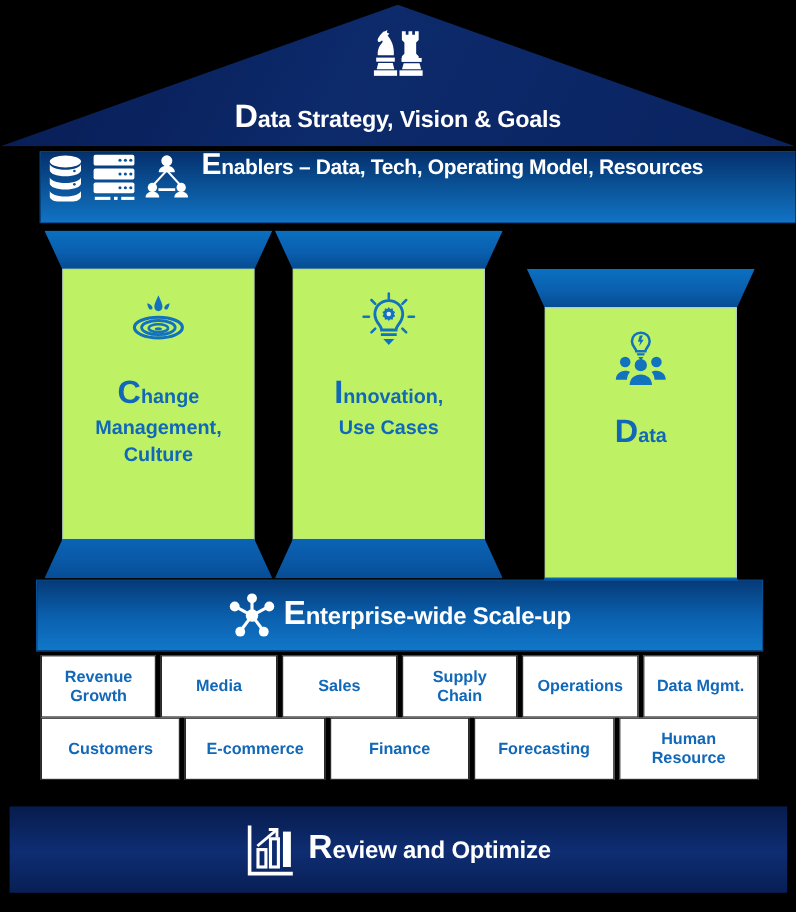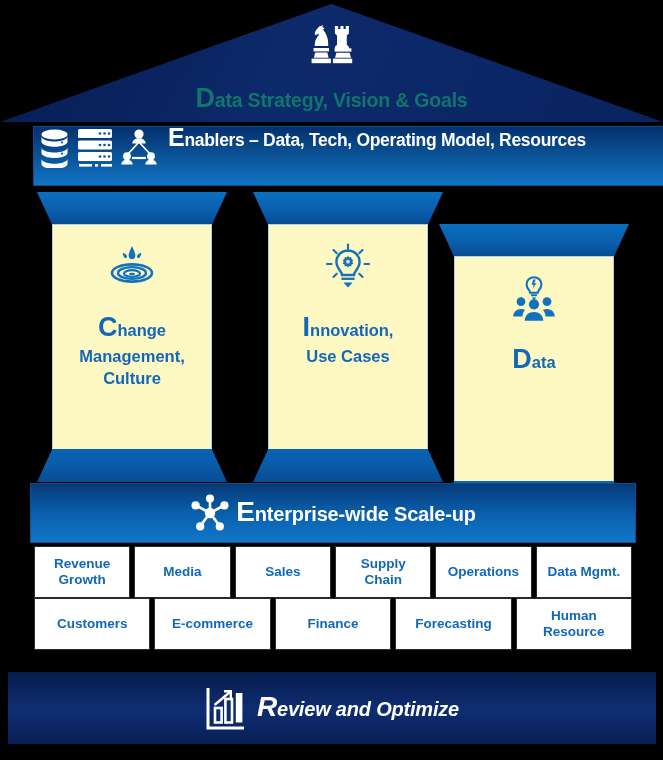--- a/index.html
+++ b/index.html
@@ -40,21 +40,21 @@
     transform: translateX(-50%);
     width: 52px;
     height: 46px;
   }
   .roof-title {
     position: absolute;
     left: 0;
     right: 0;
     bottom: 10px;
     text-align: center;
-    color: #0f766e;
+    color: #ffffff;
     font-weight: bold;
     font-size: 19.5px;
     letter-spacing: -0.2px;
     white-space: nowrap;
   }
   .dropcap { font-size: 27px; line-height: 0.8; }
 
   
   .enablers {
     position: absolute;
@@ -92,21 +92,21 @@
     width: 600px;
     height: 290px;
   }
   .pillar {
     position: absolute;
     top: 0;
     width: 190px;
     height: 290px;
   }
   .pillar:nth-of-type(1) { left: 4px; }
-  .pillar:nth-of-type(2) { left: 220px; }
+  .pillar:nth-of-type(2) { left: 196px; }
   .pillar:nth-of-type(3) { left: 406px; margin-top: 32px; }
 
   .cap {
     position: absolute;
     left: 0; top: 0;
     width: 190px; height: 33px;
     background: linear-gradient(180deg, #0b6fc0 0%, #0a5fae 55%, #064a91 100%);
     clip-path: polygon(0% 0%, 100% 0%, 92% 100%, 8% 100%);
   }
   .base {
@@ -115,21 +115,21 @@
     width: 190px; height: 33px;
     background: linear-gradient(180deg, #0a63b4 0%, #0a5aa8 50%, #064d95 100%);
     clip-path: polygon(8% 0%, 92% 0%, 100% 100%, 0% 100%);
   }
   .shaft {
     position: absolute;
     left: 15px;
     top: 32px;
     width: 160px;
     height: 226px;
-    background: #fef9c3;
+    background: #bef264;
     border: 1px solid #b9cbe3;
     display: flex;
     flex-direction: column;
     align-items: center;
     padding-top: 18px;
   }
   .pillar-icon {
     width: 48px;
     height: 48px;
     flex: 0 0 auto;
@@ -214,21 +214,20 @@
     justify-content: center;
   }
   .footer-icon { width: 42px; height: 44px; flex: 0 0 auto; }
   .footer-title {
     color: #ffffff;
     font-weight: bold;
     font-size: 20px;
     margin-left: 10px;
     white-space: nowrap;
     letter-spacing: -0.2px;
-    font-style: italic;
   }
   .footer-title .dropcap { font-size: 28px; }
 </style>
 </head>
 <body>
 
 <div id="diagram">
 
   <div class="roof">
     <div class="roof-shape"></div>

